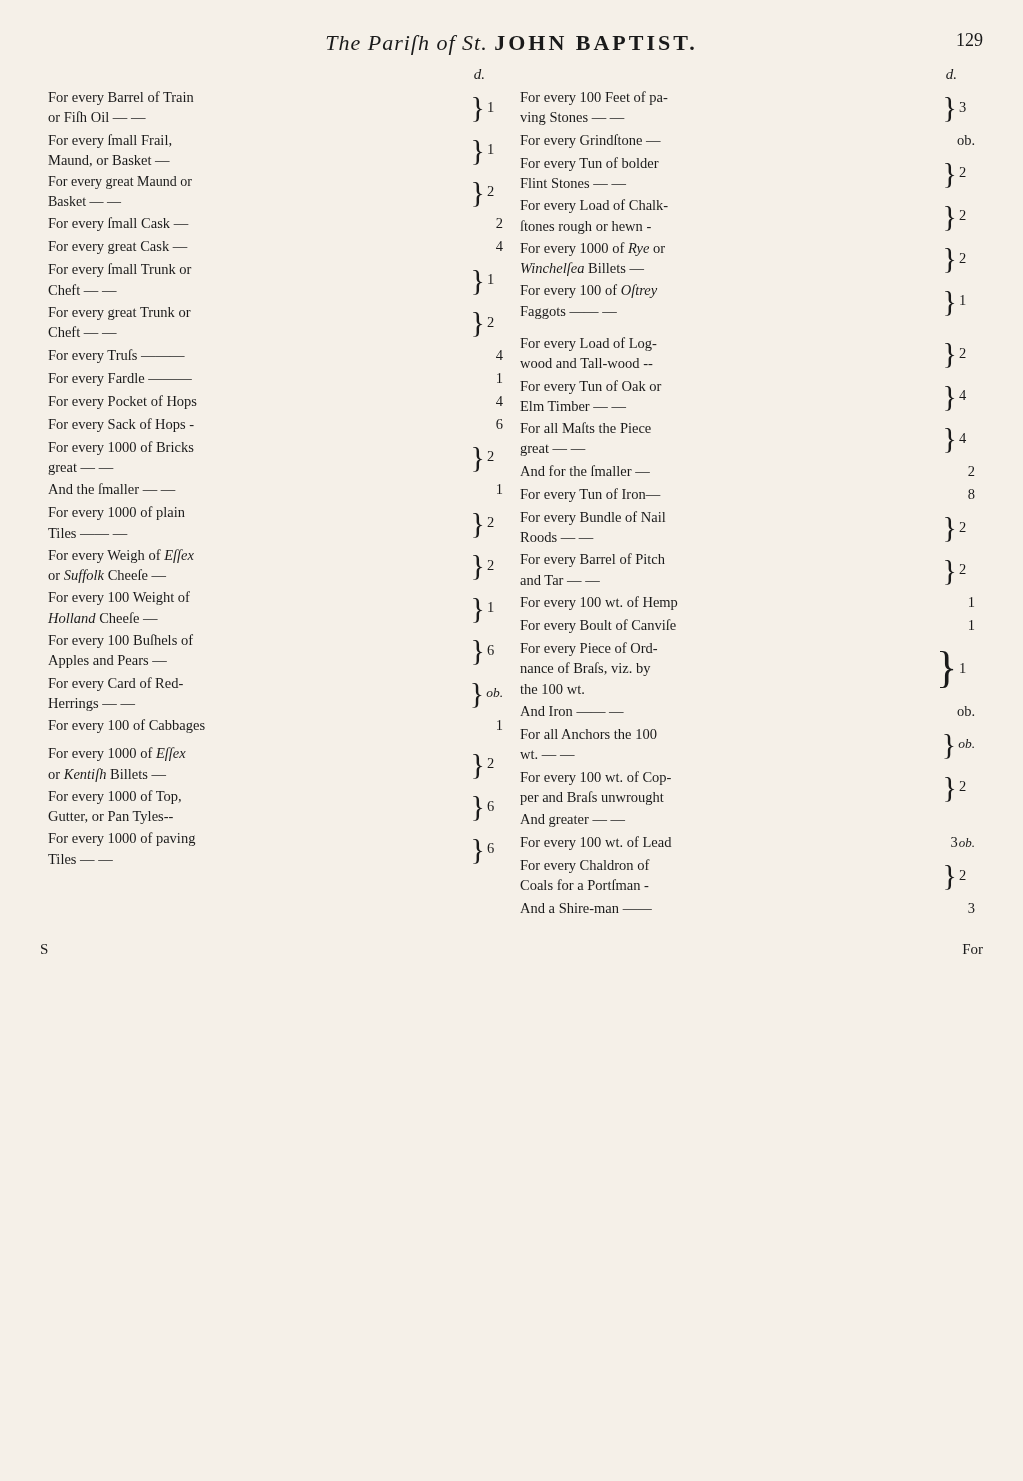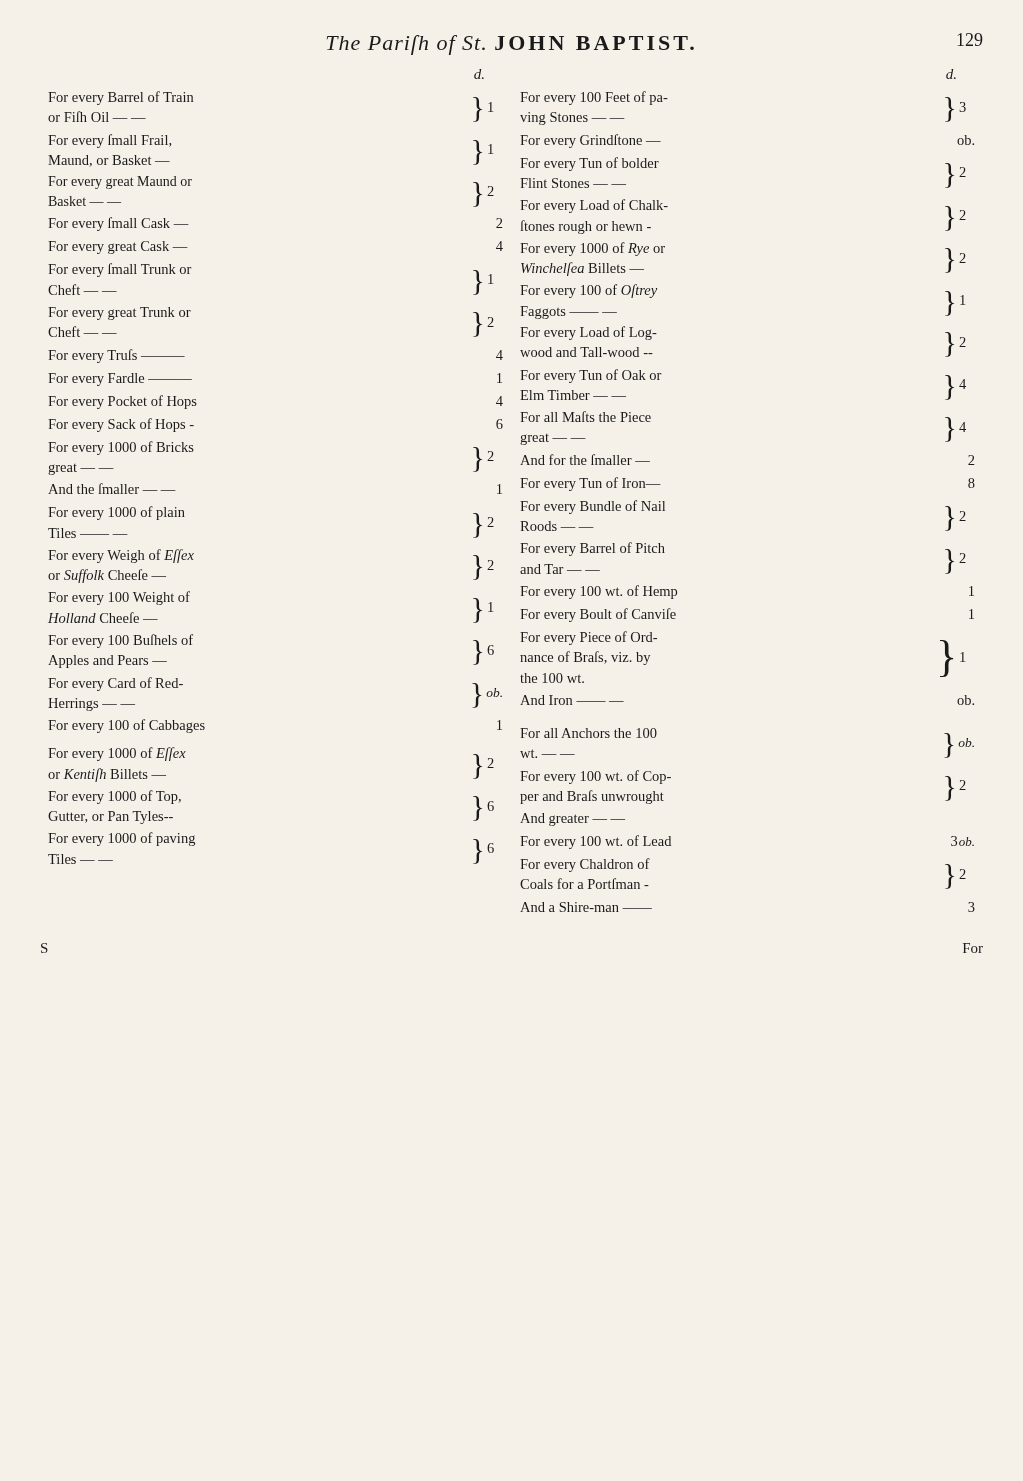--- a/index.html
+++ b/index.html
@@ -201,21 +201,21 @@
         <div style="display: flex; align-items: center; margin-bottom: 2px;">
           <div style="flex: 1 1 0%; font-size: 14.5px; line-height: 1.4;">For every Load of Chalk-<br>ſtones rough or hewn -</div>
           <span style="font-size: 30px; line-height: 1; margin: 0px 2px; font-weight: 100;">}</span>
           <span style="min-width: 16px; font-size: 14.5px;">2</span>
         </div>
         <div style="display: flex; align-items: center; margin-bottom: 2px;">
           <div style="flex: 1 1 0%; font-size: 14.5px; line-height: 1.4;">For every 1000 of <em>Rye</em> or<br><em>Winchelſea</em> Billets —</div>
           <span style="font-size: 30px; line-height: 1; margin: 0px 2px; font-weight: 100;">}</span>
           <span style="min-width: 16px; font-size: 14.5px;">2</span>
         </div>
-        <div style="display: flex; align-items: center; margin-bottom: 1px;">
+        <div style="display: flex; align-items: center; margin-bottom: 12px;">
           <div style="flex: 1 1 0%; font-size: 14.5px; line-height: 1.4;">For every 100 of <em>Oſtrey</em><br>Faggots  ——  —</div>
           <span style="font-size: 30px; line-height: 1; margin: 0px 2px; font-weight: 100;">}</span>
           <span style="min-width: 16px; font-size: 14.5px;">1</span>
         </div>
         <div style="display: flex; align-items: center; margin-bottom: 2px;">
           <div style="flex: 1 1 0%; font-size: 14.5px; line-height: 1.4;">For every Load of Log-<br>wood and Tall-wood --</div>
           <span style="font-size: 30px; line-height: 1; margin: 0px 2px; font-weight: 100;">}</span>
           <span style="min-width: 16px; font-size: 14.5px;">2</span>
         </div>
         <div style="display: flex; align-items: center; margin-bottom: 2px;">
@@ -252,21 +252,21 @@
         </div>
         <div style="display: flex; align-items: baseline; margin-bottom: 2px; line-height: 1.45;">
           <span style="flex: 1 1 0%; font-size: 14.5px;">For every Boult of Canviſe</span>
           <span style="min-width: 20px; text-align: right; font-size: 14.5px; margin-left: 4px;">1</span>
         </div>
         <div style="display: flex; align-items: center; margin-bottom: 2px;">
           <div style="flex: 1 1 0%; font-size: 14.5px; line-height: 1.4;">For every Piece of Ord-<br>nance of Braſs, viz. by<br>the 100 wt.</div>
           <span style="font-size: 44px; line-height: 1; margin: 0px 2px; font-weight: 100;">}</span>
           <span style="min-width: 16px; font-size: 14.5px;">1</span>
         </div>
-        <div style="display: flex; align-items: baseline; margin-bottom: 12px; line-height: 1.45;">
+        <div style="display: flex; align-items: baseline; margin-bottom: 2px; line-height: 1.45;">
           <span style="flex: 1 1 0%; font-size: 14.5px;">And Iron  ——  —</span>
           <span style="min-width: 20px; text-align: right; font-size: 14.5px; margin-left: 4px;">ob.</span>
         </div>
         <div style="display: flex; align-items: center; margin-bottom: 2px;">
           <div style="flex: 1 1 0%; font-size: 14.5px; line-height: 1.4;">For all Anchors the 100<br>wt.   —   —</div>
           <span style="font-size: 30px; line-height: 1; margin: 0px 2px; font-weight: 100;">}</span>
           <span style="min-width: 16px; font-size: 13.5px; font-style: italic;">ob.</span>
         </div>
         <div style="display: flex; align-items: center; margin-bottom: 2px;">
           <div style="flex: 1 1 0%; font-size: 14.5px; line-height: 1.4;">For every 100 wt. of Cop-<br>per and Braſs unwrought</div>

